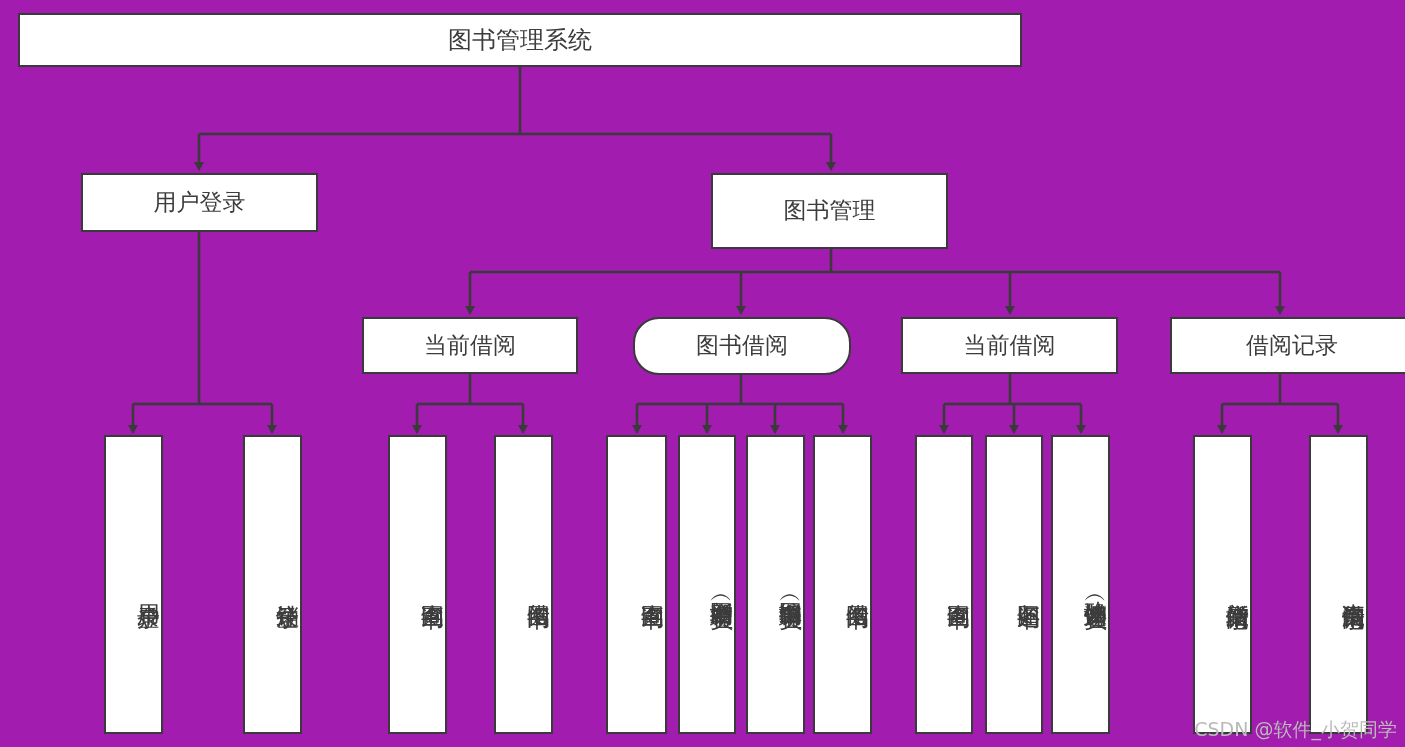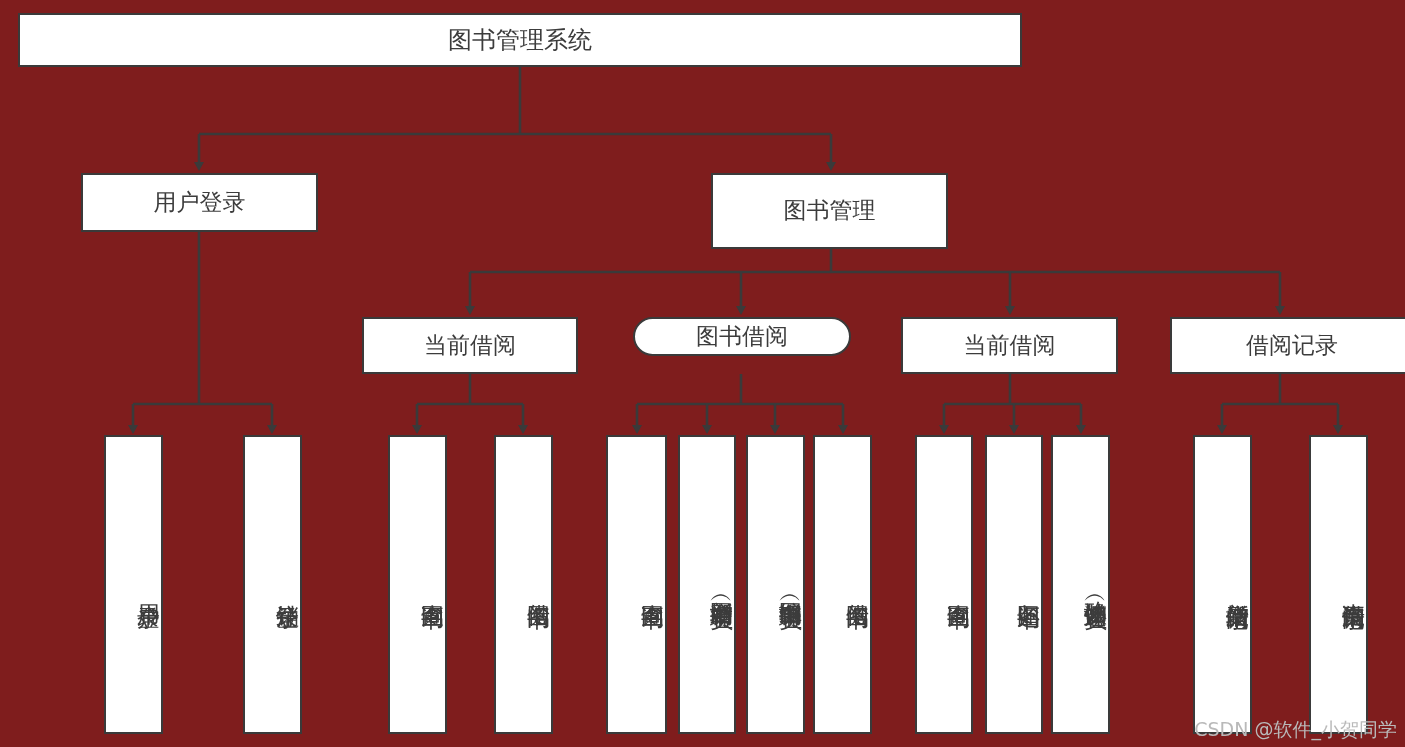--- a/index.html
+++ b/index.html
@@ -8,21 +8,21 @@
     padding: 0;
     background: #ffffff;
   }
   body {
     font-family: "DejaVu Sans", "Liberation Sans", sans-serif;
   }
   #diagram {
     position: relative;
     width: 1405px;
     height: 747px;
-    background: #7f1d1d;
+    background: #a21caf;
     overflow: hidden;
   }
   #edges {
     position: absolute;
     left: 0;
     top: 0;
     width: 1405px;
     height: 747px;
     pointer-events: none;
   }
@@ -132,21 +132,21 @@
   <div class="node horiz" style="left:81px; top:173px; width:237px; height:59px;">
     <span class="label">用户登录</span>
   </div>
   <div class="node horiz" style="left:711px; top:173px; width:237px; height:76px;">
     <span class="label">图书管理</span>
   </div>
 
   <div class="node horiz" style="left:362px; top:317px; width:216px; height:57px;">
     <span class="label">当前借阅</span>
   </div>
-  <div class="node horiz" style="left:633px; top:317px; width:218px; height:39px;border-radius:26px;">
+  <div class="node horiz" style="left:633px; top:317px; width:218px; height:58px;border-radius:26px;">
     <span class="label">图书借阅</span>
   </div>
   <div class="node horiz" style="left:901px; top:317px; width:217px; height:57px;">
     <span class="label">当前借阅</span>
   </div>
   <div class="node horiz" style="left:1170px; top:317px; width:244px; height:57px;font-family:Liberation Serif, serif;">
     <span class="label">借阅记录</span>
   </div>
 
   <div class="node vert" style="left:104px; top:435px; width:59px; height:299px;">

